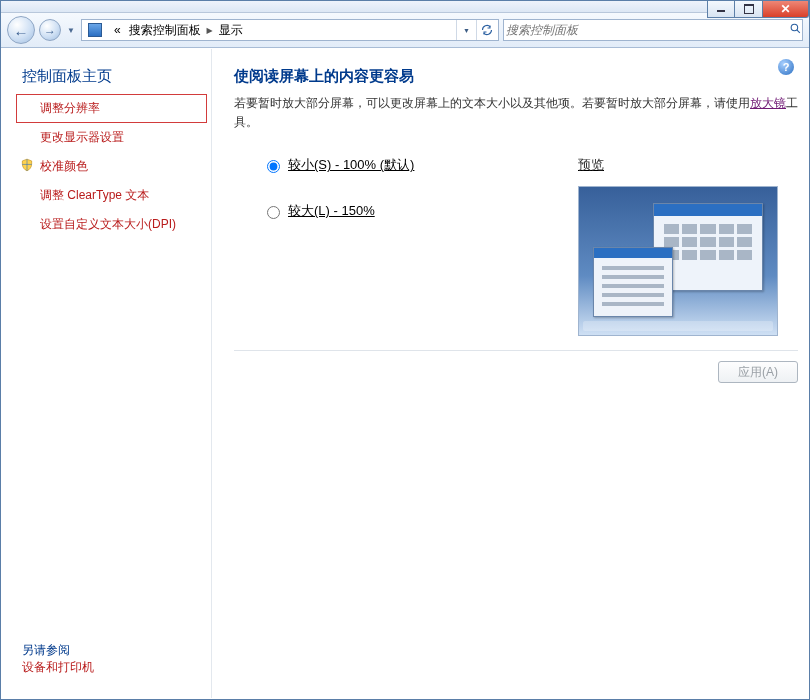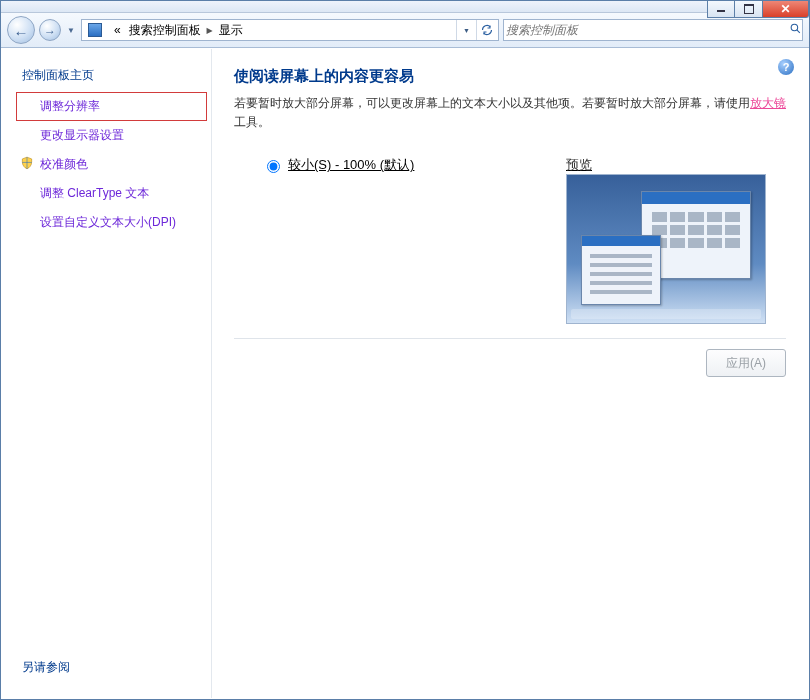--- a/index.html
+++ b/index.html
@@ -129,80 +129,80 @@
     background: #fff;
   }
   .sidebar {
     width: 210px;
     background: #fff;
     border-right: 1px solid #e3e8ee;
     padding: 18px 10px 10px 20px;
     display:flex; flex-direction:column;
   }
   .sidebar-home {
-    color: #003a8c; font-size: 12px;
+    color: #003a8c; font-size: 15px;
     margin-bottom: 14px;
   }
   .sidebar-link {
-    color: #6d28d9; font-size: 12px;
+    color: #b91c1c; font-size: 12px;
     margin-bottom: 12px;
     padding-left: 18px; position: relative;
     cursor: pointer;
   }
   .sidebar-link.highlighted {
     outline: 1.5px solid #d23b3b;
     outline-offset: 5px;
   }
   .shield-icon {
     position:absolute; left:-2px; top:0;
     width:14px; height:14px;
   }
   .shield-icon svg { width:14px; height:14px; }
   .sidebar-spacer { flex:1; }
   .see-also {
-    color:#003a8c; font-size:12px; margin-bottom:12px;
+    color:#003a8c; font-size:12px; 
   }
 
   .main {
     flex: 1; position: relative;
-    padding: 18px 22px 12px 22px;
+    padding: 18px 10px 12px 22px;
   }
   .help-icon {
     position:absolute; top:10px; right:14px;
     width:16px; height:16px; border-radius:50%;
     background: radial-gradient(circle at 35% 30%, #a8d0ff, #2b6fc2);
     color:#fff; font-size:11px; font-weight:bold;
     display:flex; align-items:center; justify-content:center;
   }
   .help-icon::before { content:"?"; }
 
   .page-title {
     color:#003a8c; font-size:15px; margin:0 0 8px 0;
   }
   .page-desc {
     color:#333; font-size:12px; line-height:1.6;
     margin-bottom: 24px;
   }
-  .page-desc a { color:#ec4899; text-decoration:underline; cursor:pointer;}
+  .page-desc a { color:#701a75; text-decoration:underline; cursor:pointer;}
 
   .options-row { display:flex;text-decoration:underline; }
   .options {
     flex:1;
     padding-left: 28px;
   }
   .radio-row {
     display:flex; align-items:center;
     margin-bottom: 28px;
     font-size:13px;
   }
   .radio-row input { margin-right:8px; }
 
   .preview-col { width: 220px; }
   .preview-head {
-    font-size:13px; color:#333; 
+    font-size:13px; color:#333; margin-bottom:12px;
   }
   .preview-box {
     width: 200px; height: 150px;
     border: 1px solid #9fb4cf;
     background: linear-gradient(#37609a 0%, #5f8bc2 60%, #cfe0f4 100%);
     position: relative;
   }
   .pv-win1, .pv-win2 {
     position:absolute;
     background:#eef3fa;
@@ -233,21 +233,21 @@
     background: rgba(255,255,255,.25);
     border-radius:2px;
   }
 
   .divider {
     border-top:1px solid #dfe4ea;
     margin: 14px 0 10px 0;
   }
   .apply-row { text-align:right; }
   .apply-btn {
-    min-width: 80px; height: 28px;
+    min-width: 80px; height: 22px;
     border:1px solid #adb6c0;
     background: linear-gradient(#fdfdfe,#eef1f4);
     color:#8c8f93; font-size:12px;
     padding: 0 12px;
     border-radius:3px;
   }
   .apply-btn[disabled] { color:#9aa0a6; }
 </style>
 </head>
 <body>
@@ -320,36 +320,43 @@
       <div class="sidebar-link">
         <span>调整 ClearType 文本</span>
       </div>
       <div class="sidebar-link">
         <span>设置自定义文本大小(DPI)</span>
       </div>
 
       <div class="sidebar-spacer"></div>
 
       <div class="see-also">另请参阅</div>
+      <div class="sidebar-link" style="padding-left:0">
+        <span>设备和打印机</span>
+      </div>
     </div>
 
     <div class="main">
       <div class="help-icon"></div>
 
       <h2 class="page-title">使阅读屏幕上的内容更容易</h2>
       <div class="page-desc">
         <span>若要暂时放大部分屏幕，可以更改屏幕上的文本大小以及其他项。若要暂时放大部分屏幕，请使用</span><a>放大镜</a><span>工具。</span>
       </div>
 
       <div class="options-row">
         <div class="options">
           <label class="radio-row">
             <input type="radio" name="scale" checked="" style="">
             <span>较小(S) - 100% (默认)</span>
           </label>
+          <label class="radio-row">
+            <input type="radio" name="scale" style="">
+            <span>较大(L) - 150%</span>
+          </label>
         </div>
 
         <div class="preview-col">
           <div class="preview-head">预览</div>
           <div class="preview-box">
             <div class="pv-win1">
               <div class="pv-grid">
                 <span></span>
                   <span></span>
                   <span></span>

